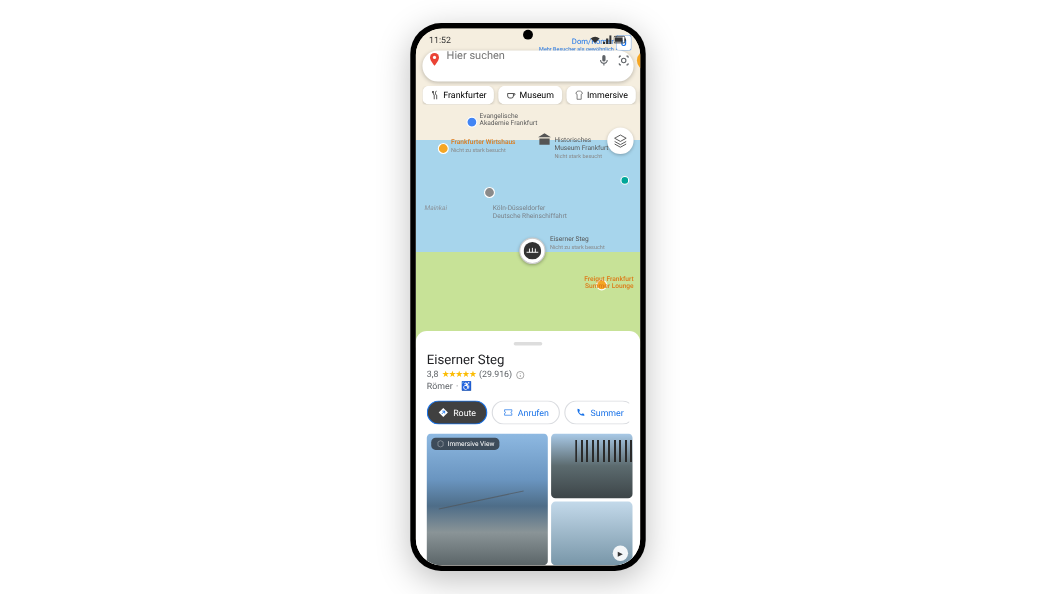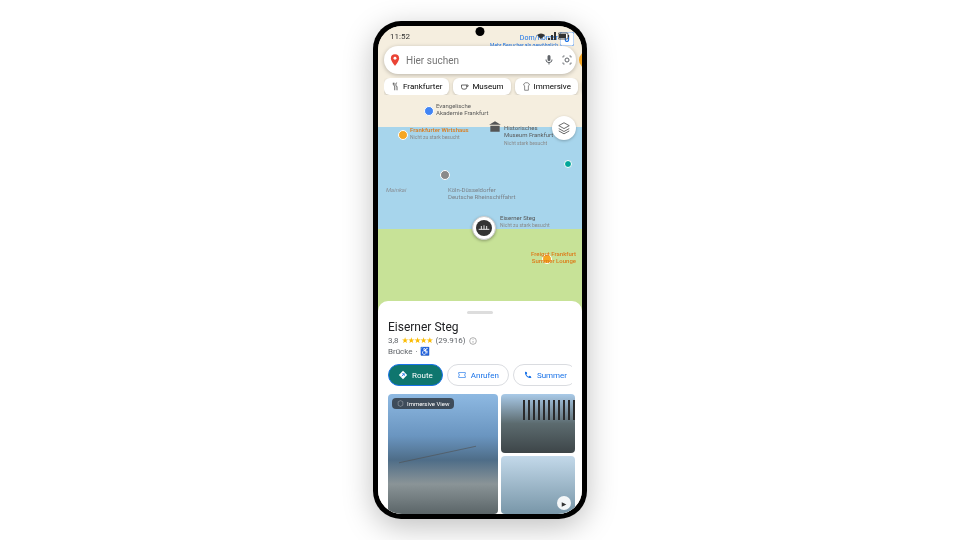--- a/index.html
+++ b/index.html
@@ -12,37 +12,37 @@
 .map-area{position:absolute;top:0;left:0;right:0;height:290px;background:linear-gradient(180deg,#f5eedf 0%,#f5eedf 35%,#a7d5ec 35%,#a7d5ec 70%,#c7e297 70%,#c7e297 100%)}
 .map-label{position:absolute;font-size:6px;color:#5a5a5a;white-space:nowrap}
 .map-label.blue{color:#1a73e8;font-size:7px;text-align:right}
 .map-label.orange{color:#dd7a18;font-weight:500}
 .map-label.small{font-size:5px;color:#888}
 .map-pin{position:absolute;width:10px;height:10px;border-radius:50%;background:#8a8a8a;border:1px solid #fff}
 .map-pin.blue{background:#4285f4}
 .map-pin.orange{background:#f5a623}
 .map-pin.teal{background:#01a699;width:8px;height:8px}
 .poi-marker{position:absolute;width:24px;height:24px;border-radius:50%;background:#fff;border:1px solid #ccc;box-shadow:0 1px 3px rgba(0,0,0,.3);display:flex;align-items:center;justify-content:center;font-size:12px}
-.searchbox{position:absolute;top:20px;left:6px;right:6px;height:28px;background:#fff;border-radius:14px;box-shadow:0 1px 4px rgba(0,0,0,.25);display:flex;align-items:center;padding:0 4px;z-index:20}
+.searchbox{position:absolute;top:20px;left:6px;right:6px;height:28px;background:#fff;border-radius:14px;box-shadow:0 1px 4px rgba(0,0,0,.25);display:flex;align-items:flex-start;padding:0 4px;z-index:20}
 .maps-logo{width:16px;height:16px;display:flex;align-items:center;justify-content:center}
 .search-input{flex:1;border:none;outline:none;font-size:10px;color:#9aa0a6;padding:0 4px;background:transparent}
 .search-icons{display:flex;gap:6px;align-items:center}
 .avatar{width:18px;height:18px;border-radius:50%;background:#f5a623;color:#fff;display:flex;align-items:center;justify-content:center;font-size:9px;font-weight:500}
 .chips{position:absolute;top:52px;left:6px;right:0;display:flex;gap:4px;z-index:20;overflow:hidden}
 .chip{background:#fff;border-radius:6px;padding:4px 7px;font-size:8px;display:flex;align-items:center;gap:3px;box-shadow:0 1px 3px rgba(0,0,0,.2);white-space:nowrap}
 .layers-btn{position:absolute;top:90px;right:6px;width:24px;height:24px;background:#fff;border-radius:50%;box-shadow:0 1px 3px rgba(0,0,0,.25);display:flex;align-items:center;justify-content:center;z-index:20}
 .bottomsheet{position:absolute;bottom:0;left:0;right:0;background:#fff;border-radius:10px 10px 0 0;padding:10px 10px 0;z-index:25}
 .handle{width:26px;height:3px;background:#ddd;border-radius:2px;margin:0 auto 6px}
 .place-title{font-size:12px;color:#202124;margin-bottom:2px}
 .rating-row{display:flex;align-items:center;gap:3px;font-size:8px;color:#5f6368;margin-bottom:2px}
 .stars{color:#fbbc04;font-size:8px;letter-spacing:-1px}
 .category-row{font-size:8px;color:#5f6368;margin-bottom:8px;display:flex;align-items:center;gap:3px}
 .actions{display:flex;gap:4px;overflow:hidden;margin-bottom:8px}
 .action-btn{border-radius:14px;padding:5px 9px;font-size:8px;display:flex;align-items:center;gap:4px;white-space:nowrap;border:1px solid #dadce0;background:#fff;color:#1a73e8}
-.action-btn.primary{background:#0f766e;color:#fff;border-color:#1a73e8}
+.action-btn.primary{background:#404040;color:#fff;border-color:#1a73e8}
 .photos{display:flex;gap:3px;height:120px;margin:0 -10px;padding:0 10px;overflow:hidden}
 .photo-main{flex:0 0 60%;border-radius:4px;position:relative;background:linear-gradient(180deg,#8eb9e2 0%,#6a95c0 35%,#4e6d88 55%,#8a9497 75%,#5b6568 100%);overflow:hidden}
 .iv-badge{position:absolute;top:4px;left:4px;background:rgba(32,33,36,.7);color:#fff;font-size:6px;padding:2px 5px;border-radius:4px;display:flex;align-items:center;gap:3px}
 .photo-stack{flex:0 0 40%;display:flex;flex-direction:column;gap:3px}
 .photo-sm{flex:1;border-radius:4px;position:relative}
 .photo-sm.top{background:linear-gradient(180deg,#a9cae8 0%,#5c6b6f 50%,#3d4548 100%)}
 .photo-sm.bot{background:linear-gradient(180deg,#c3d9ea 0%,#7896a8 100%)}
 .play-overlay{position:absolute;bottom:4px;right:4px;width:14px;height:14px;border-radius:50%;background:rgba(255,255,255,.9);display:flex;align-items:center;justify-content:center;font-size:6px;color:#333}
 .bridge{position:absolute;bottom:0;left:10%;width:70%;height:50%;border-top:1px solid rgba(80,80,80,.6);transform:skewY(-12deg)}
 .truss{position:absolute;top:10%;right:0;width:70%;height:35%;background:repeating-linear-gradient(90deg,#2a2a2a 0 2px,transparent 2px 5px)}
@@ -174,21 +174,21 @@
       <div class="rating-row">
         <span>3,8</span>
         <span class="stars">★★★★★</span>
         <span>(29.916)</span>
         <svg width="8" height="8" viewBox="0 0 24 24">
             <circle cx="12" cy="12" r="10" fill="none" stroke="#888" stroke-width="2"></circle>
             <path d="M12 7v2m0 3v5" stroke="#888" stroke-width="2"></path>
           </svg>
       </div>
       <div class="category-row">
-        <span>Brücke</span>
+        <span>Römer</span>
         <span>·</span>
         <span>♿</span>
       </div>
       <div class="actions">
         <button class="action-btn primary">
           <svg width="10" height="10" viewBox="0 0 24 24">
               <path d="M12 2l10 10-10 10L2 12z" fill="#fff"></path>
               <path d="M10 9h5v5M15 9l-6 6" stroke="#1a73e8" stroke-width="2" fill="none"></path>
             </svg>
           <span>Route</span>

